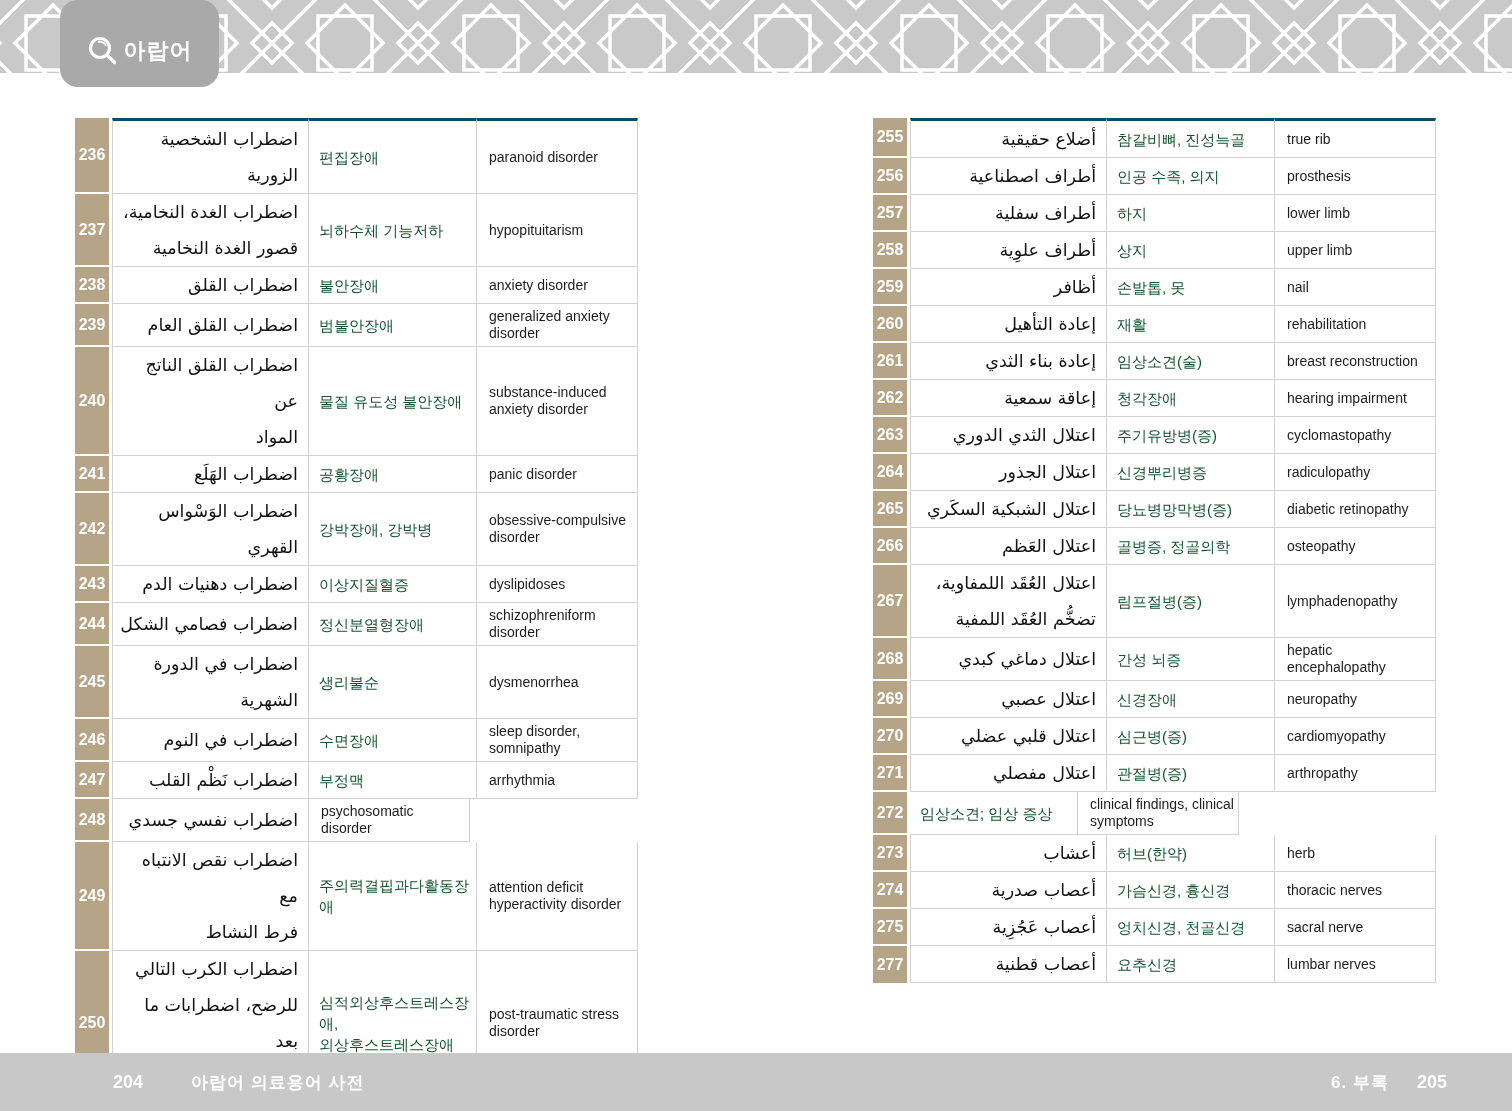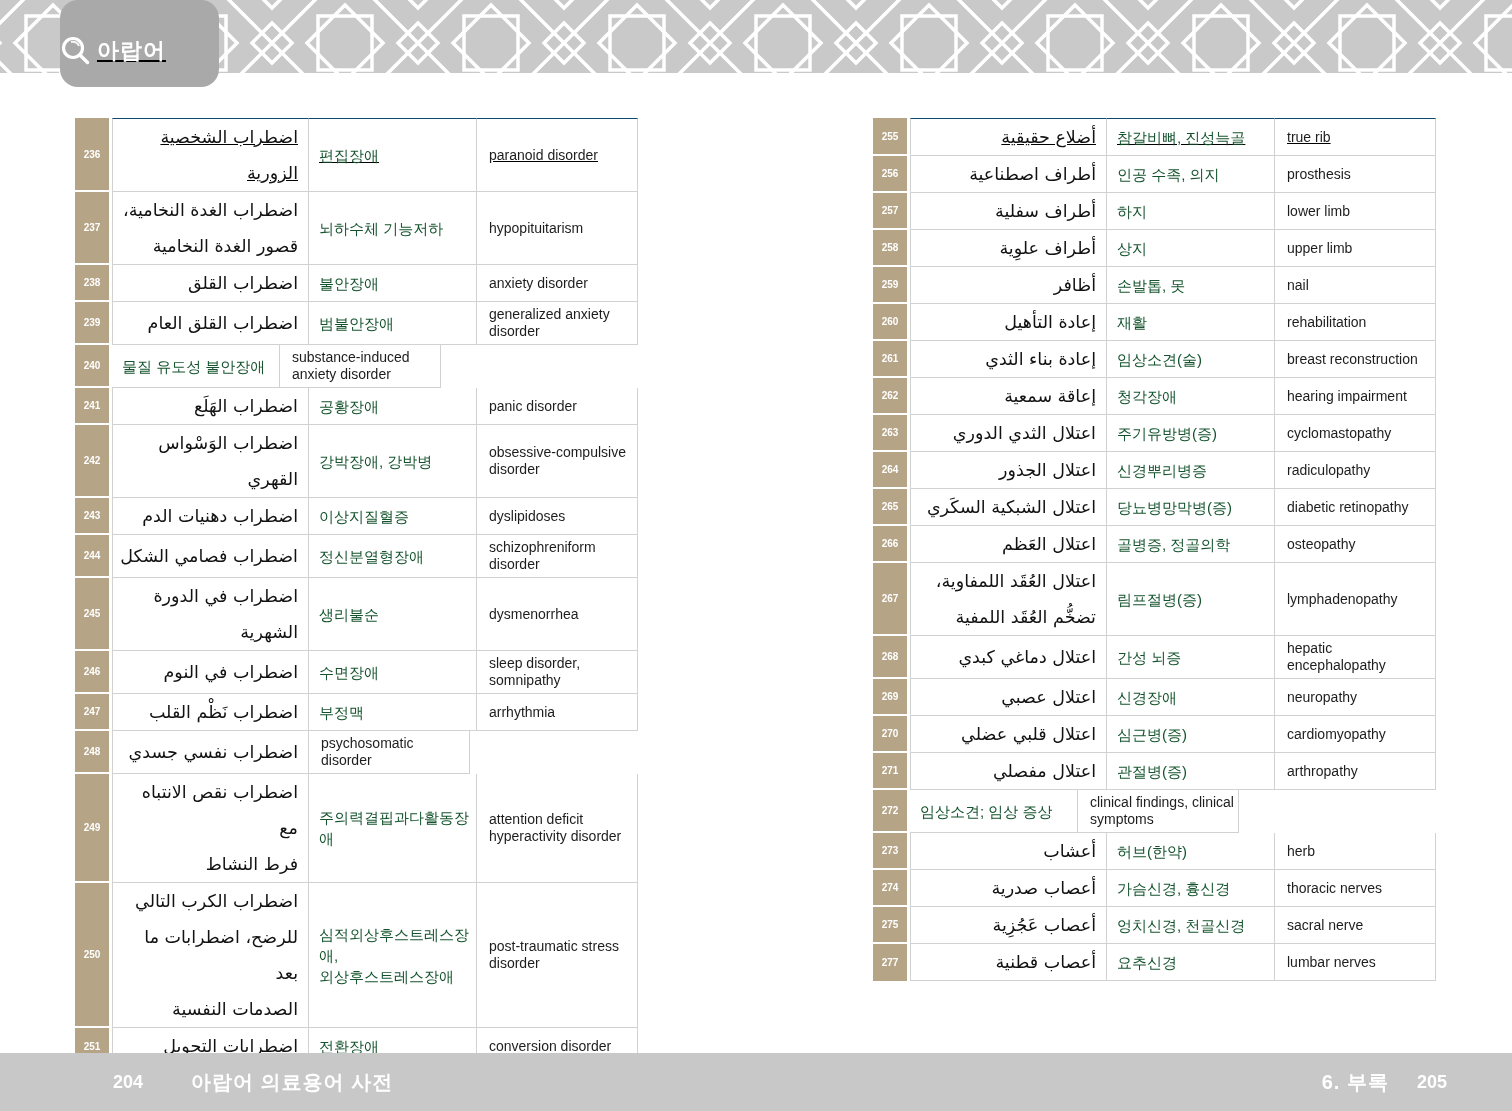--- a/index.html
+++ b/index.html
@@ -2,53 +2,53 @@
 <html><head>
 <meta charset="utf-8">
 <style>
   html,body{margin:0;padding:0;background:#fff;}
   .page{position:relative;width:1512px;height:1111px;background:#fff;overflow:hidden;
         font-family:"Liberation Sans","DejaVu Sans",sans-serif;}
 
   
   .pattern-band{position:absolute;top:0;left:0;width:1512px;height:73px;}
   .lang-tab{position:absolute;top:0;left:60px;width:159px;height:87px;background:#a9a9a9;
-            border-radius:18px;display:flex;align-items:center;
-            padding-top:14px;box-sizing:border-box;z-index:2;text-decoration:underline;}
+            border-radius:18px;display:flex;align-items:center;justify-content:center;
+            padding-top:14px;box-sizing:border-box;z-index:2;}
   .lang-tab .tab-label{color:#fff;font-size:22px;font-weight:bold;letter-spacing:1px;margin-left:5px;}
 
   
   .vocab-table{position:absolute;top:118px;width:563px;}
   .vocab-table.left{left:75px;}
   .vocab-table.right{left:873px;}
   .trow{display:flex;min-height:37px;align-items:stretch;}
-  .num{width:34px;flex:0 0 34px;background:#b5a486;color:#fff;font-size:10px;font-weight:bold;
+  .num{width:34px;flex:0 0 34px;background:#b5a486;color:#fff;font-size:16px;font-weight:bold;
        display:flex;align-items:center;justify-content:center;margin-right:3px;box-sizing:border-box;}
   .trow:not(:last-child) .num{border-bottom:2px solid #fff;}
   .cell{border-right:1px solid #d2d2d2;border-bottom:1px solid #d2d2d2;display:flex;align-items:center;
         box-sizing:border-box;background:#fff;}
-  .vocab-table .trow:first-of-type .cell{border-top:1px solid #0c4a6e;text-decoration:underline;}
+  .vocab-table .trow:first-of-type .cell{border-top:3px solid #0c4a6e;}
   .cell.ar{width:197px;flex:0 0 197px;border-left:1px solid #d2d2d2;}
   .cell.ar span{display:block;width:100%;text-align:right;padding:0 10px 0 6px;box-sizing:border-box;
         font-family:"DejaVu Sans","Liberation Sans",sans-serif;font-size:17.5px;line-height:36px;
         white-space:pre-line;color:#121212;}
   .cell.ko{width:168px;flex:0 0 168px;}
   .cell.ko span{display:block;width:100%;padding:4px 6px 4px 10px;box-sizing:border-box;
         font-size:15px;line-height:21px;white-space:pre-line;word-break:break-all;color:#14532d;}
   .cell.en{width:161px;flex:0 0 161px;}
   .cell.en span{display:block;width:100%;padding:4px 4px 4px 12px;box-sizing:border-box;
         font-size:14px;line-height:17px;color:#1d1d1d;}
 
   
   .footer{position:absolute;left:0;bottom:0;width:1512px;height:58px;background:#c8c8c8;
           display:flex;align-items:center;justify-content:space-between;box-sizing:border-box;
           padding:0 65px 0 113px;color:#fff;margin-top:21px;}
   .footer .fgroup{display:flex;align-items:center;}
   .footer .pnum{font-size:18px;font-weight:bold;}
-  .footer .ftitle{font-size:20px;font-weight:bold;letter-spacing:1px;}
+  .footer .ftitle{font-size:17px;font-weight:bold;letter-spacing:1px;}
   .footer .fgroup.left .ftitle{margin-left:48px;}
   .footer .fgroup.right .pnum{margin-left:28px;}
 </style>
 </head>
 <body>
 
 <div class="page">
 
   <svg class="pattern-band" width="1512" height="73" viewBox="0 0 1512 73">
     <defs>
@@ -139,20 +139,24 @@
         <div class="cell ko">
           <span>범불안장애</span>
         </div>
         <div class="cell en">
           <span>generalized anxiety disorder</span>
         </div>
       </div>
 
       <div class="trow">
         <div class="num">240</div>
+        <div class="cell ar" dir="rtl">
+          <span>اضطراب القلق الناتج عن
+المواد</span>
+        </div>
         <div class="cell ko">
           <span>물질 유도성 불안장애</span>
         </div>
         <div class="cell en">
           <span>substance-induced anxiety disorder</span>
         </div>
       </div>
 
       <div class="trow">
         <div class="num">241</div>

